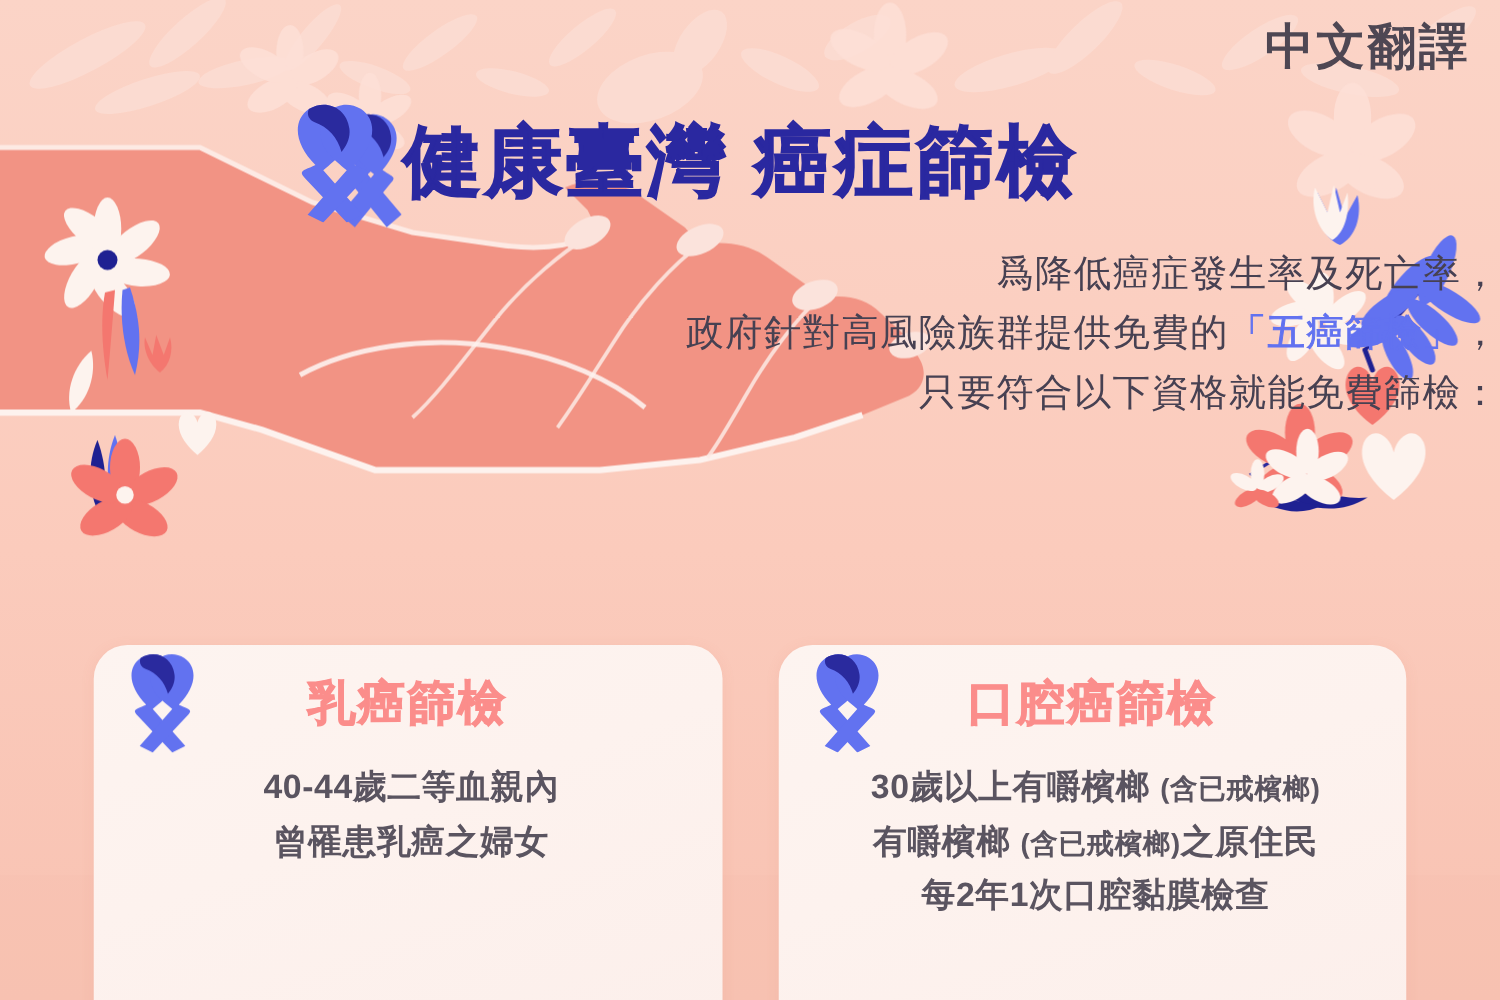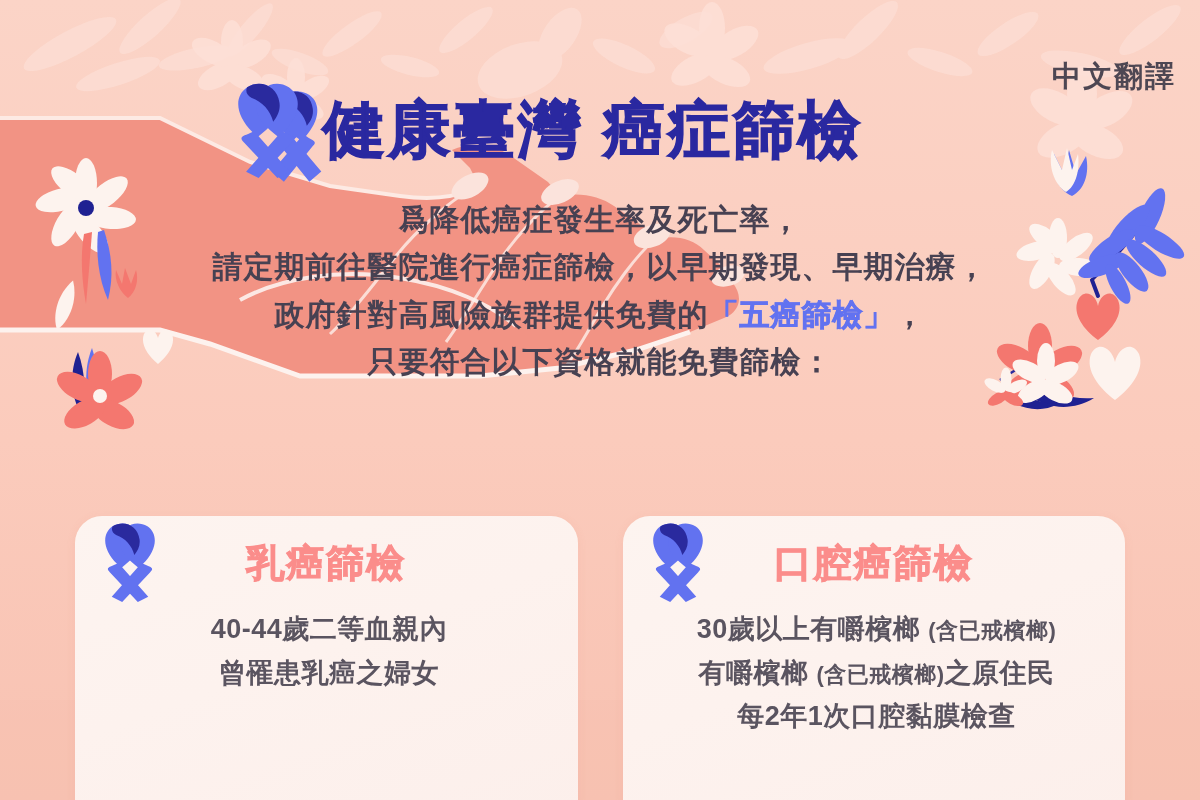--- a/index.html
+++ b/index.html
@@ -28,27 +28,26 @@
     inset: 0;
     pointer-events: none;
   }
   .bg-decor svg { display: block; }
 
   
   .corner-tag {
     position: absolute;
     top: 18px;
     right: 24px;
-    font-size: 29px;
+    font-size: 39px;
     font-weight: 600;
     letter-spacing: 2px;
     color: #4e4753;
     line-height: 1;
     z-index: 6;
-    margin-top: 44px;
   }
 
   
   .title-row {
     position: absolute;
     top: 82px;
     left: 0;
     width: 1094px;
     display: flex;
     align-items: center;
@@ -66,25 +65,25 @@
     white-space: nowrap;
     -webkit-text-stroke: 1.5px #2a28a0;
   }
 
   
   .intro {
     position: absolute;
     top: 196px;
     left: 0;
     width: 1200px;
-    text-align: center;
+    text-align: right;
     z-index: 5;
     color: #474152;
     font-size: 30px;
-    font-weight: 700;
+    font-weight: 400;
     letter-spacing: 1px;
     line-height: 1.58;
   }
   .intro .line { white-space: nowrap; }
   .intro .hl {
     color: #6272f0;
     -webkit-text-stroke: 0.8px #6272f0;
   }
 
   
@@ -366,21 +365,20 @@
       <path d="M50,48 C 66,32 68,14 55,5 C 42,-3 26,4 24,20 C 22,34 33,43 44,52
                L14,86 L26,92 L58,58 C 64,52 58,52 50,48 Z" fill="#6272f0"></path>
       <path d="M15,5 C 28,-3 44,4 46,20 C 47,27 44,33 40,38
                C 37,27 30,19 19,15 C 15,13 13,9 15,5 Z" fill="#2a2a9e"></path>
     </svg>
     <div class="title-text">健康臺灣 癌症篩檢</div>
   </div>
 
   <div class="intro">
     <div class="line">爲降低癌症發生率及死亡率，</div>
-    <div class="line">請定期前往醫院進行癌症篩檢，以早期發現、早期治療，</div>
     <div class="line"><span>政府針對高風險族群提供免費的</span><span class="hl">「五癌篩檢」</span><span>，</span></div>
     <div class="line">只要符合以下資格就能免費篩檢：</div>
   </div>
 
   <div class="cards">
 
     <div class="card">
       <svg class="card-ribbon" viewBox="0 0 70 92">
         <path d="M20,48 C 4,32 2,14 15,5 C 28,-3 44,4 46,20 C 48,34 37,43 26,52
                  L56,86 L44,92 L12,58 C 6,52 12,52 20,48 Z" fill="#6272f0"></path>

